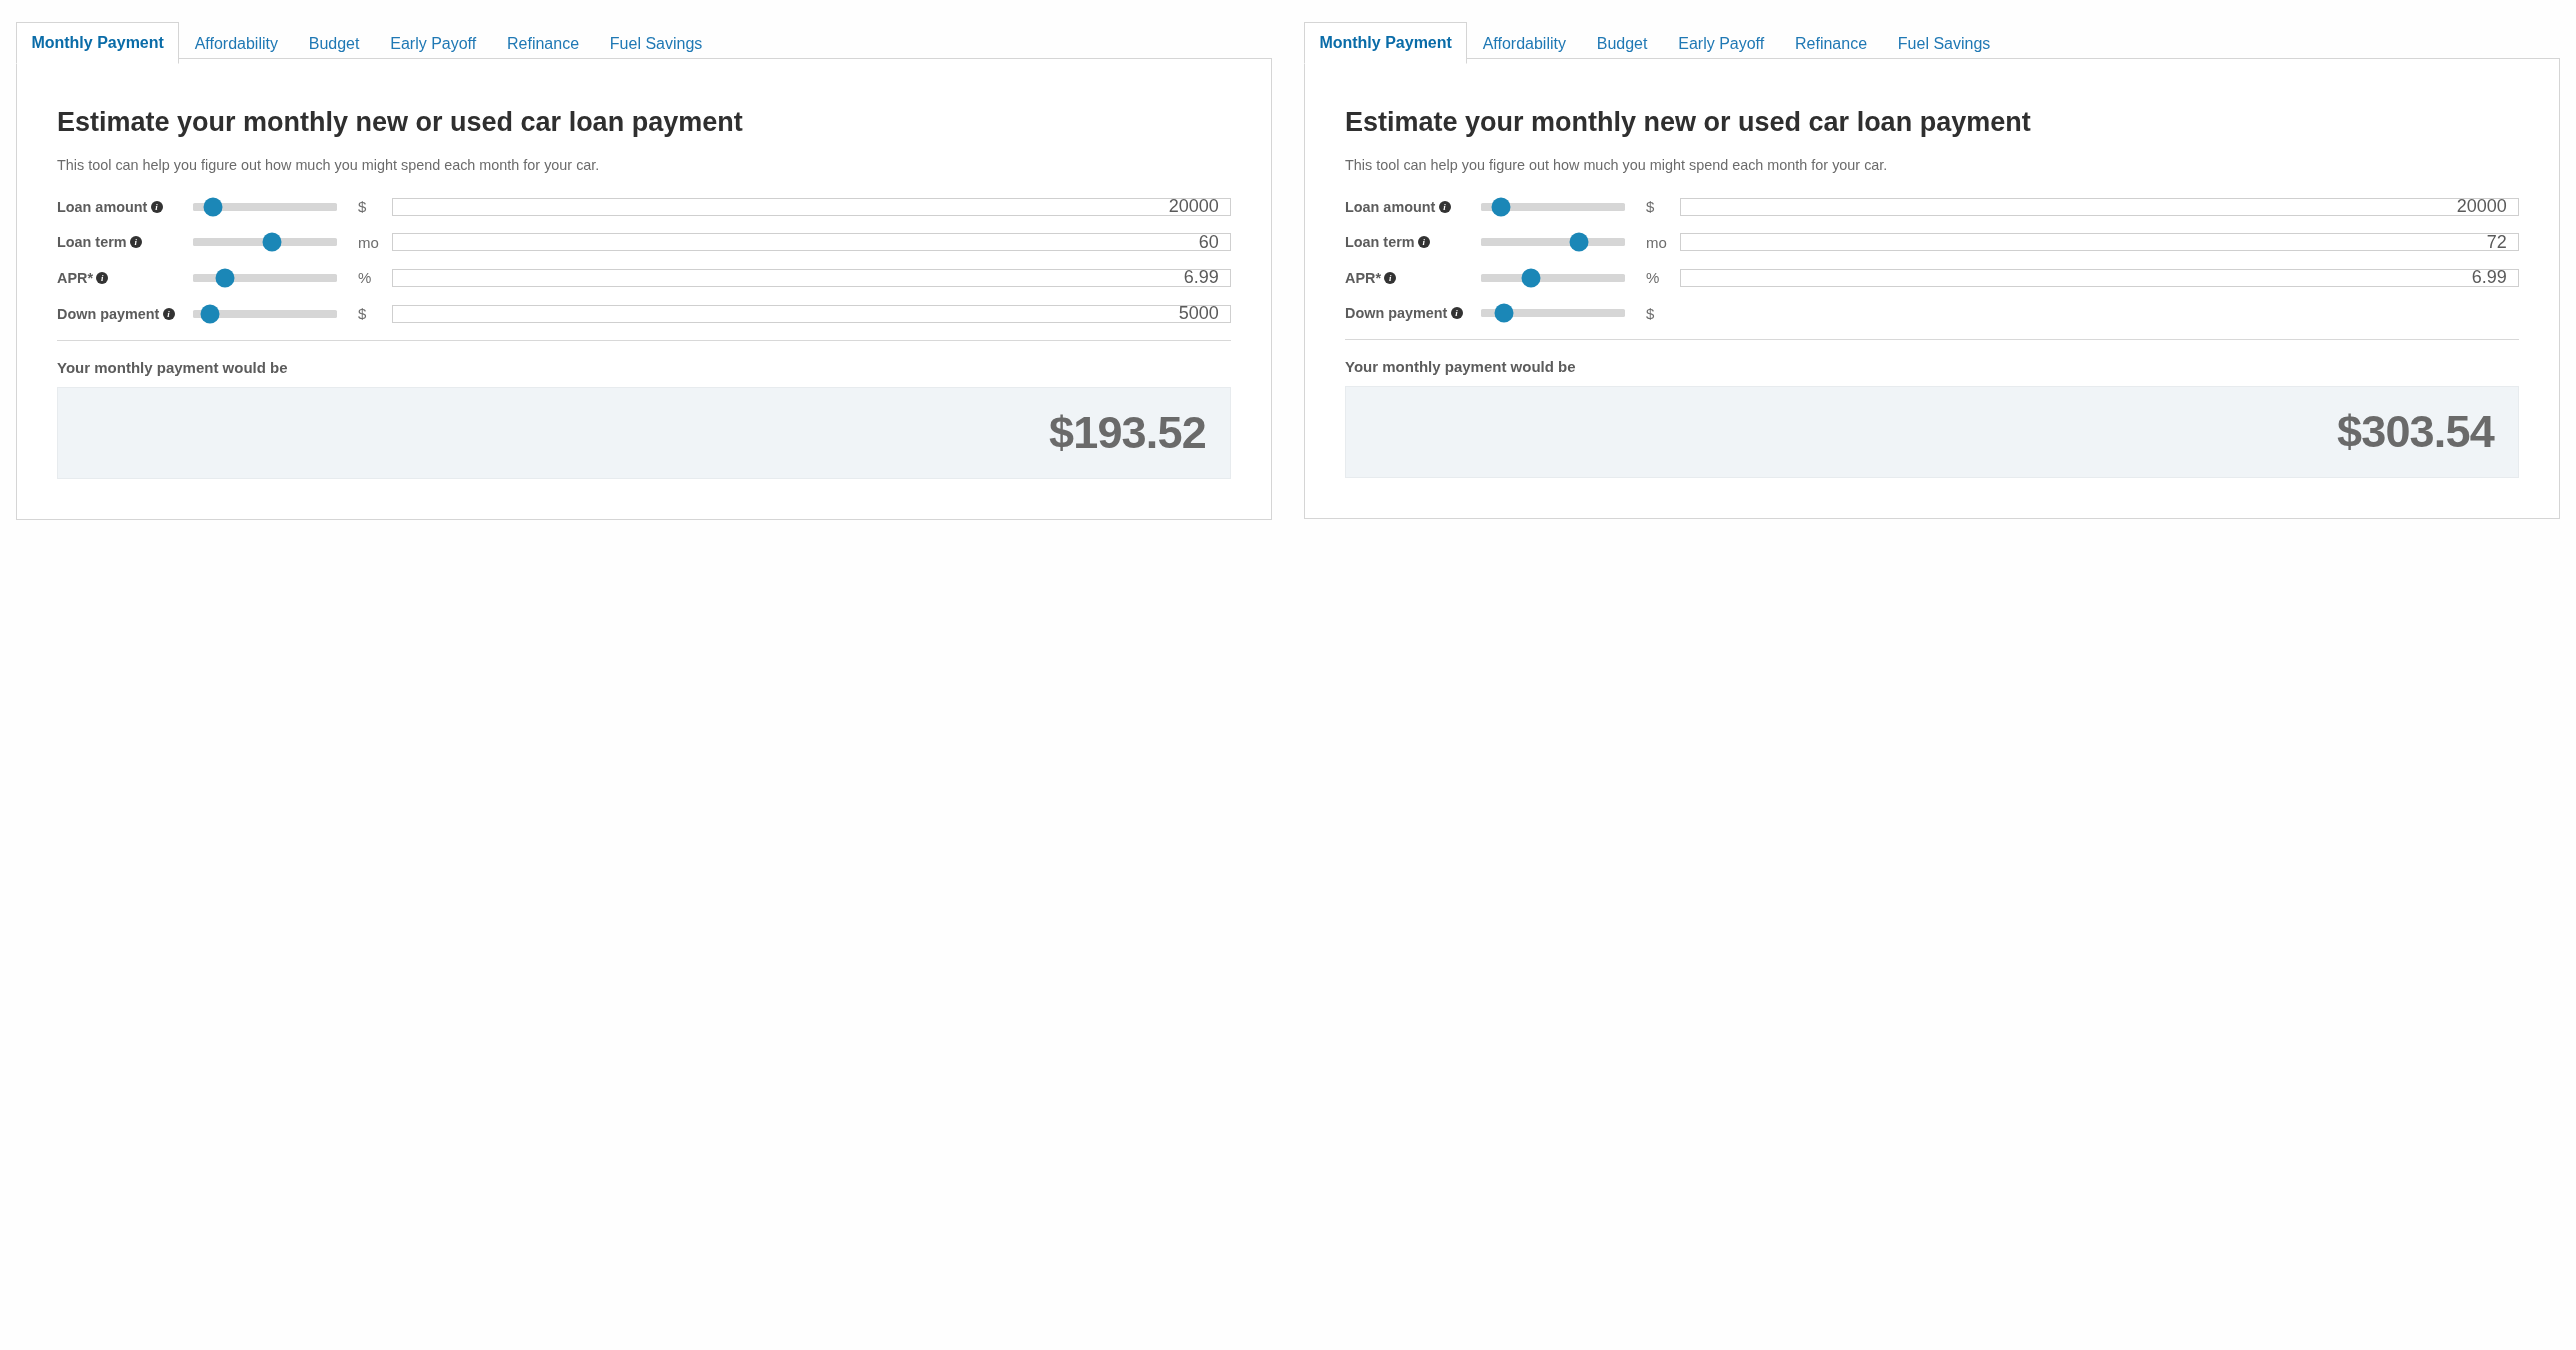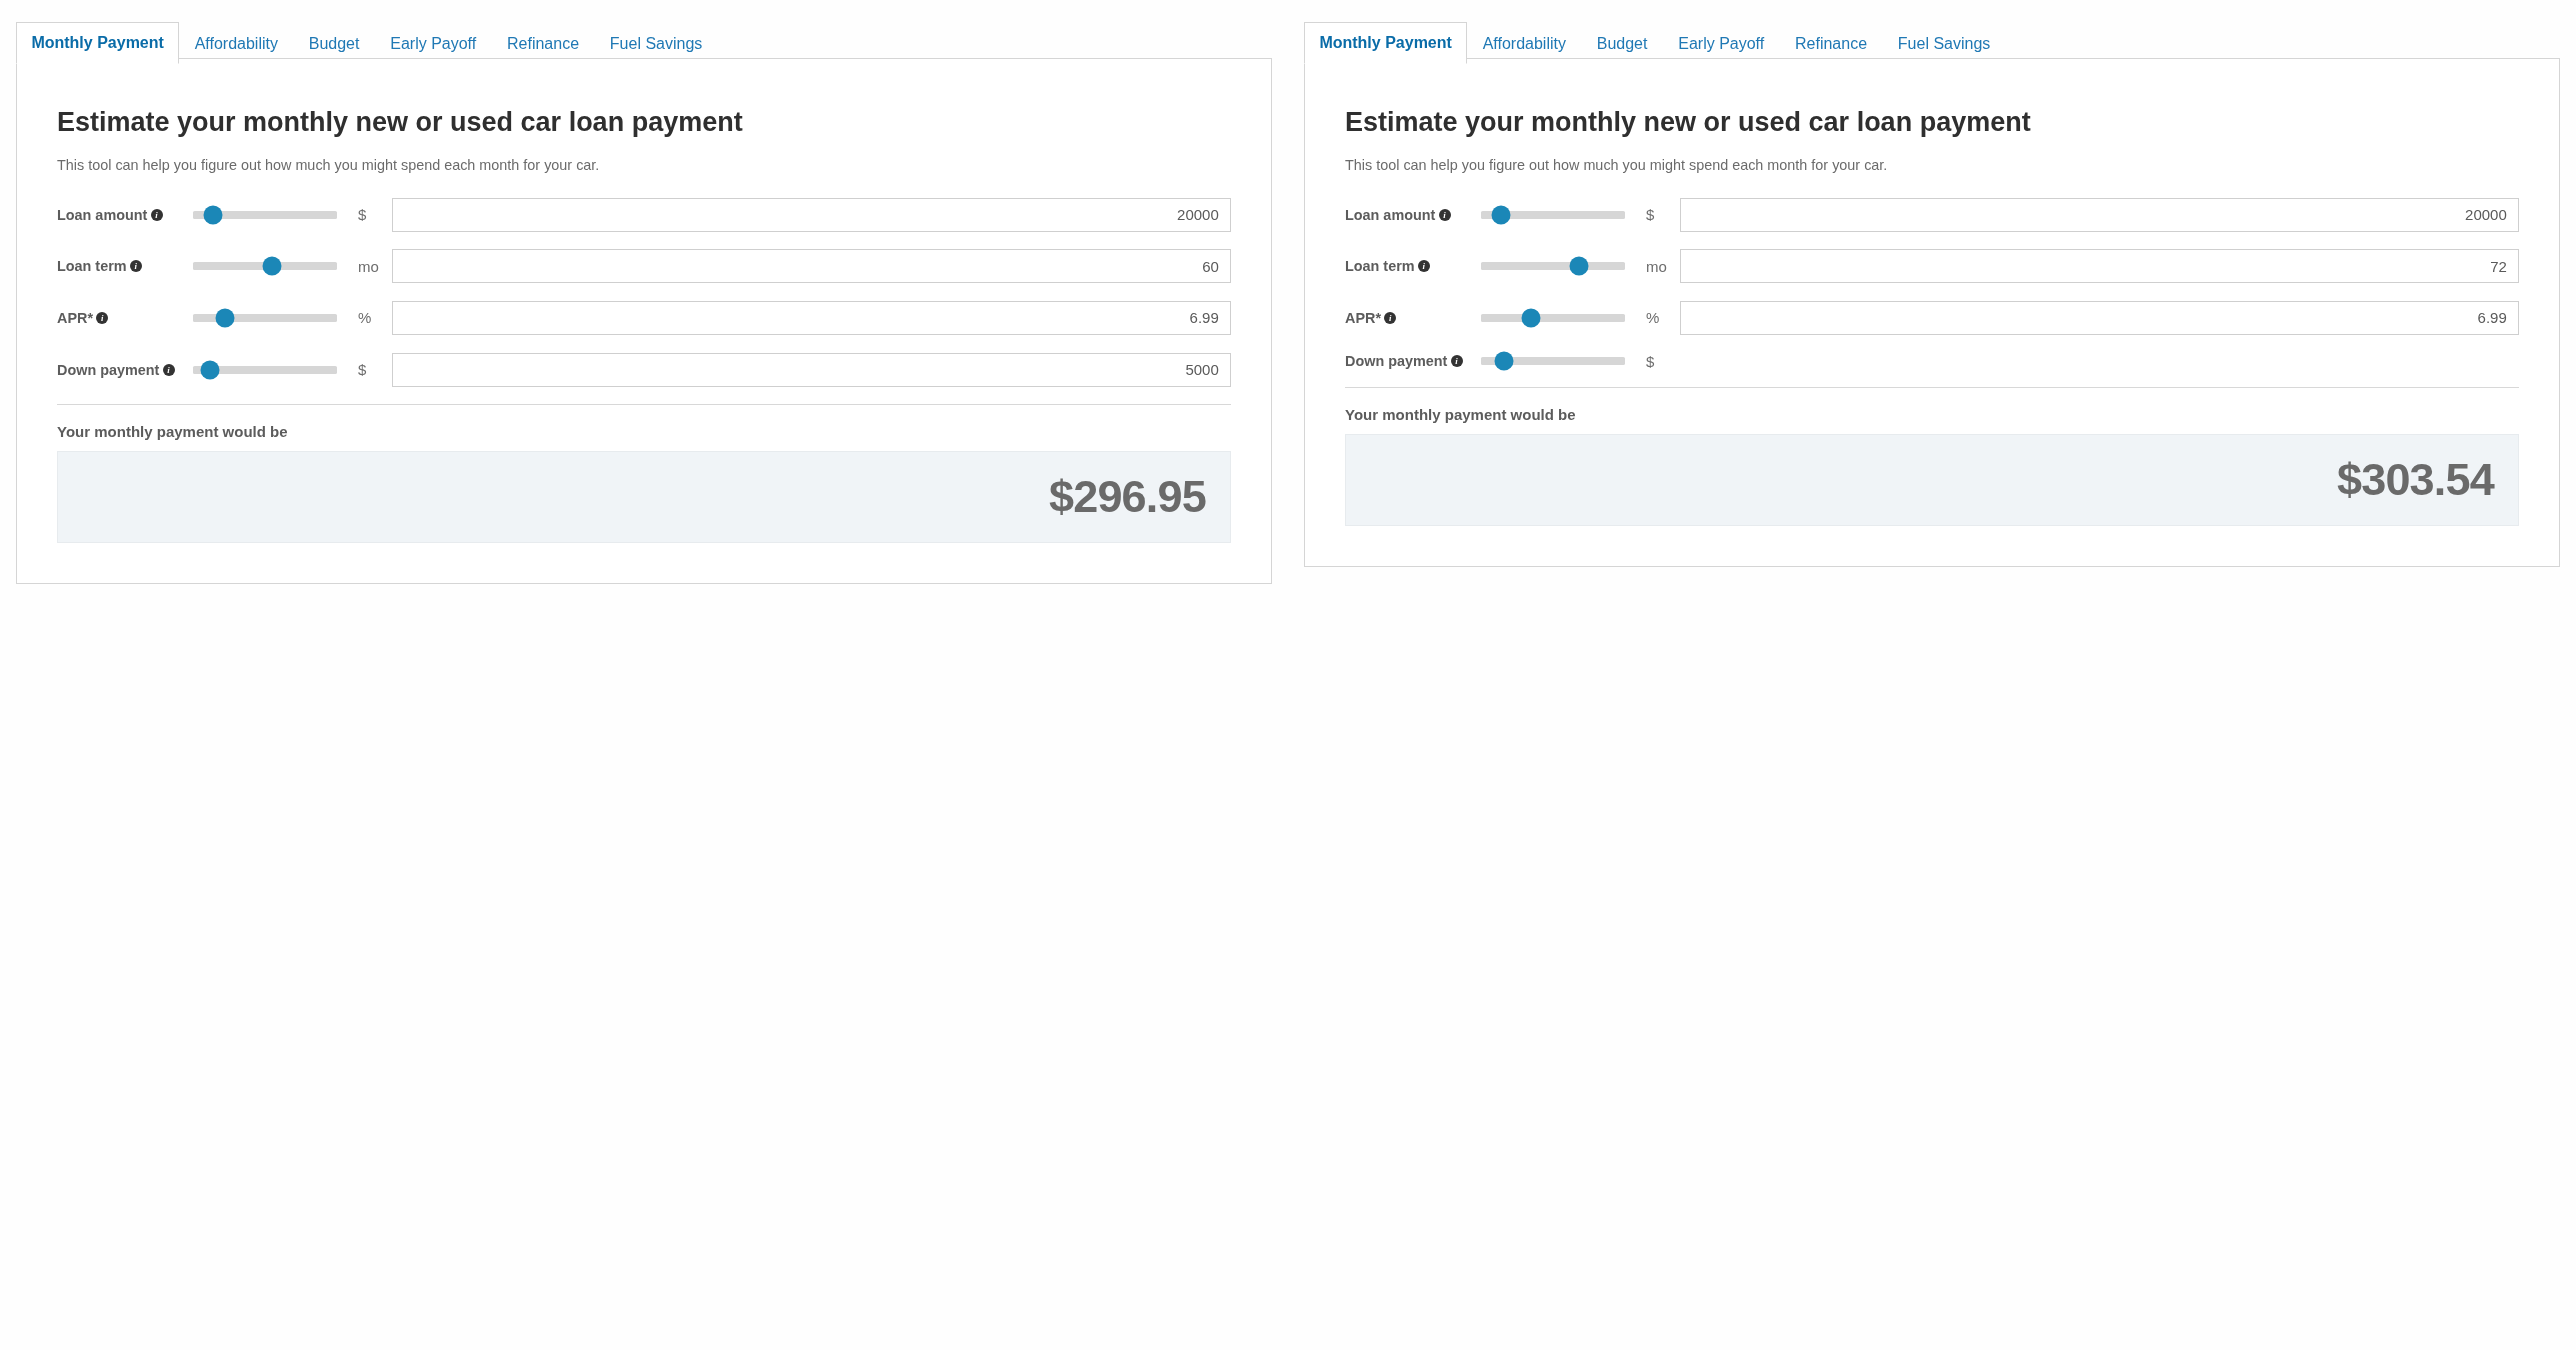--- a/index.html
+++ b/index.html
@@ -110,23 +110,23 @@
     transform: translate(-50%, -50%);
   }
   .unit {
     width: 34px;
     font-size: 15px;
     color: #6d6d6d;
     text-align: left;
   }
   .value-input {
     flex: 1;
-    height: 34px;
+    height: 18px;
     border: 0.8px solid #cfcfcf;
-    font-size: 15px;
+    font-size: 18px;
     color: #5a5a5a;
     text-align: right;
     padding: 0 11.2px;
     background: #fff;
   }
   .divider {
     border: none;
     border-top: 0.8px solid #d8d8d8;
     margin: 14.4px 0 17.6px 0;
   }
@@ -215,21 +215,21 @@
             <div class="slider">
               <div class="slider-thumb" style="left: 12%;"></div>
             </div>
           </div>
           <div class="unit">$</div>
           <input class="value-input" type="text" value="5000" style="">
         </div>
         <hr class="divider">
         <div class="result-label">Your monthly payment would be</div>
         <div class="result-box">
-          <div class="result-value">$296.95</div>
+          <div class="result-value">$193.52</div>
         </div>
       </div>
     </div>
     <div class="panel">
       <div class="tabs">
         <div class="tab active">Monthly Payment</div>
         <div class="tab">Affordability</div>
         <div class="tab">Budget</div>
         <div class="tab">Early Payoff</div>
         <div class="tab">Refinance</div>

